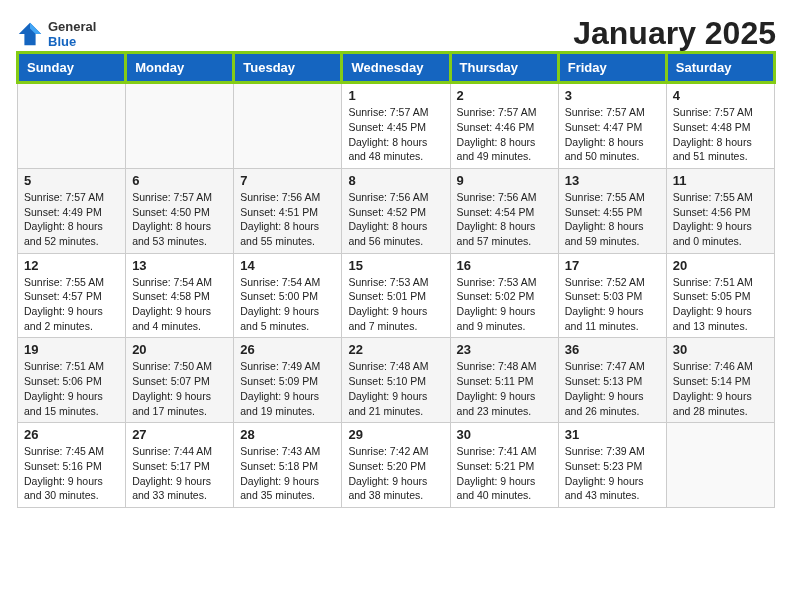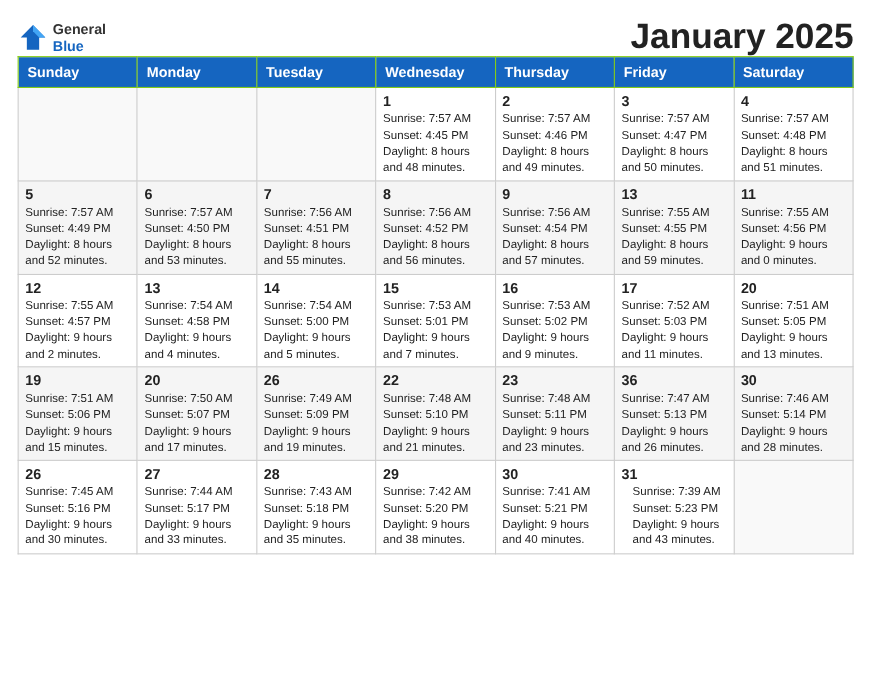--- a/index.html
+++ b/index.html
@@ -49,21 +49,21 @@
       width: 100%;
       border-collapse: collapse;
       border: 1px solid #ccc;
     }
     .calendar th {
       background-color: #1565c0;
       color: #fff;
       text-align: left;
       padding: 6px 8px;
       font-size: 13px;
-      border: 1px solid #84cc16;
+      border: 3px solid #84cc16;
     }
     .calendar td {
       border: 1px solid #ccc;
       vertical-align: top;
       padding: 4px 6px;
       width: calc(100% / 7);
       min-height: 80px;
       font-size: 11px;
       color: #222;
     }
@@ -337,21 +337,21 @@
         </td>
         <td>
           <span class="day-num">30</span>
           <div class="day-info" style="white-space: pre-line;">Sunrise: 7:41 AM
 Sunset: 5:21 PM
 Daylight: 9 hours
 and 40 minutes.</div>
         </td>
         <td>
           <span class="day-num">31</span>
-          <div class="day-info" style="white-space: pre-line; margin-left: 10px;">Sunrise: 7:39 AM
+          <div class="day-info" style="white-space: pre-line;">Sunrise: 7:39 AM
 Sunset: 5:23 PM
 Daylight: 9 hours
 and 43 minutes.</div>
         </td>
         <td class="empty-cell"></td>
       </tr>
     </tbody>
 </table>
 
 </body></html>

